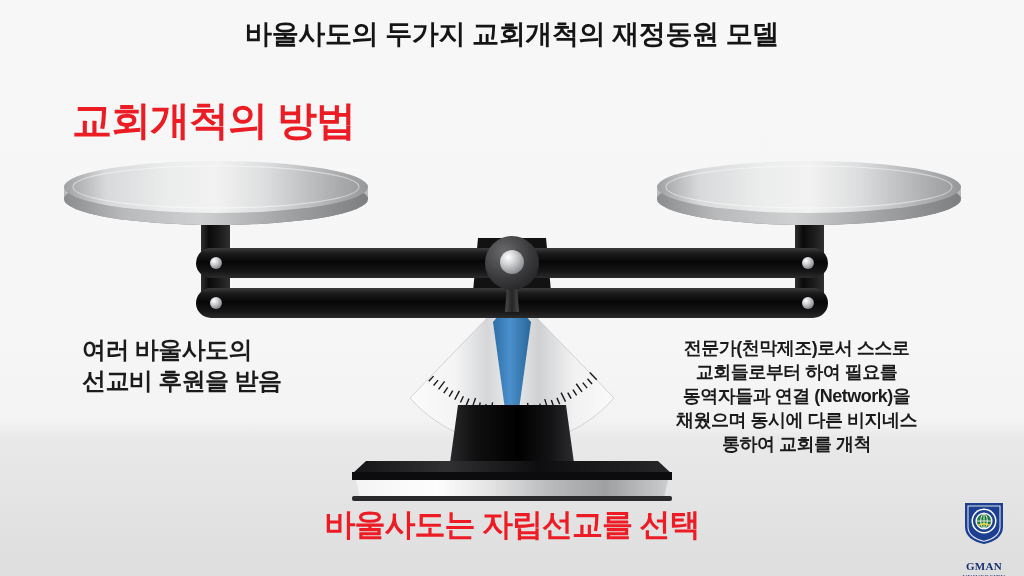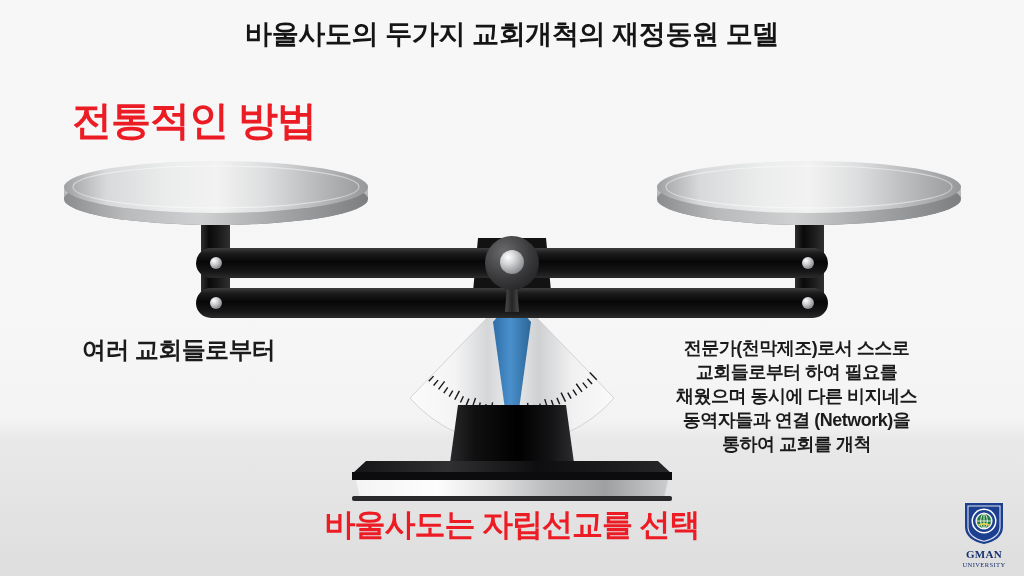--- a/index.html
+++ b/index.html
@@ -110,21 +110,21 @@
     flex-direction: column;
     align-items: center;
   }
   #logo .shield-wrap { width: 44px; height: 46px; }
   #logo .logo-name {
     font-family: "Liberation Serif", "DejaVu Serif", serif;
     font-size: 11px;
     font-weight: bold;
     color: #16306e;
     line-height: 1;
-    margin-top: 3px;
+    margin-top: 15px;
     letter-spacing: 0.3px;
   }
   #logo .logo-sub {
     font-family: "Liberation Serif", "DejaVu Serif", serif;
     font-size: 6.5px;
     color: #16306e;
     line-height: 1;
     margin-top: 1.5px;
     letter-spacing: 0.4px;
   }
@@ -324,31 +324,32 @@
       <path d="M366 461 L658 461 L672 474 L352 474 Z" fill="url(#plinthTopG)"></path>
       <rect x="352" y="472" width="320" height="8" fill="#0c0c0e"></rect>
 
       <path d="M356 480 L668 480 L664 498 L360 498 Z" fill="url(#plinthFaceG)"></path>
       <rect x="352" y="496" width="320" height="5" rx="2" fill="#2a2a2c"></rect>
     </g>
   </svg>
 
   <div class="title">바울사도의 두가지 교회개척의 재정동원 모델</div>
 
-  <div class="hdr left">전통적인 방법</div>
+  <div class="hdr left">교회개척의 방법</div>
 
   <div class="body-left">
-    <div>여러 교회들로부터</div>
+    <div>여러 바울사도의</div>
+    <div>선교비 후원을 받음</div>
   </div>
 
   <div class="body-right">
     <div>전문가(천막제조)로서 스스로</div>
     <div>교회들로부터 하여 필요를</div>
+    <div>동역자들과 연결 (Network)을</div>
     <div>채웠으며 동시에 다른 비지네스</div>
-    <div>동역자들과 연결 (Network)을</div>
     <div>통하여 교회를 개척</div>
   </div>
 
   <div class="caption">바울사도는 자립선교를 선택</div>
 
   <div id="logo">
     <div class="shield-wrap">
       <svg viewBox="0 0 44 46" xmlns="http://www.w3.org/2000/svg">
         <path d="M3 3 H41 V27 C41 36 33 42 22 44 C11 42 3 36 3 27 Z" fill="#1c3f8f"></path>
         <path d="M6 6 H38 V27 C38 34.5 31 39.5 22 41.3 C13 39.5 6 34.5 6 27 Z" fill="none" stroke="#ffffff" stroke-width="1.1" stroke-opacity="0.85"></path>

